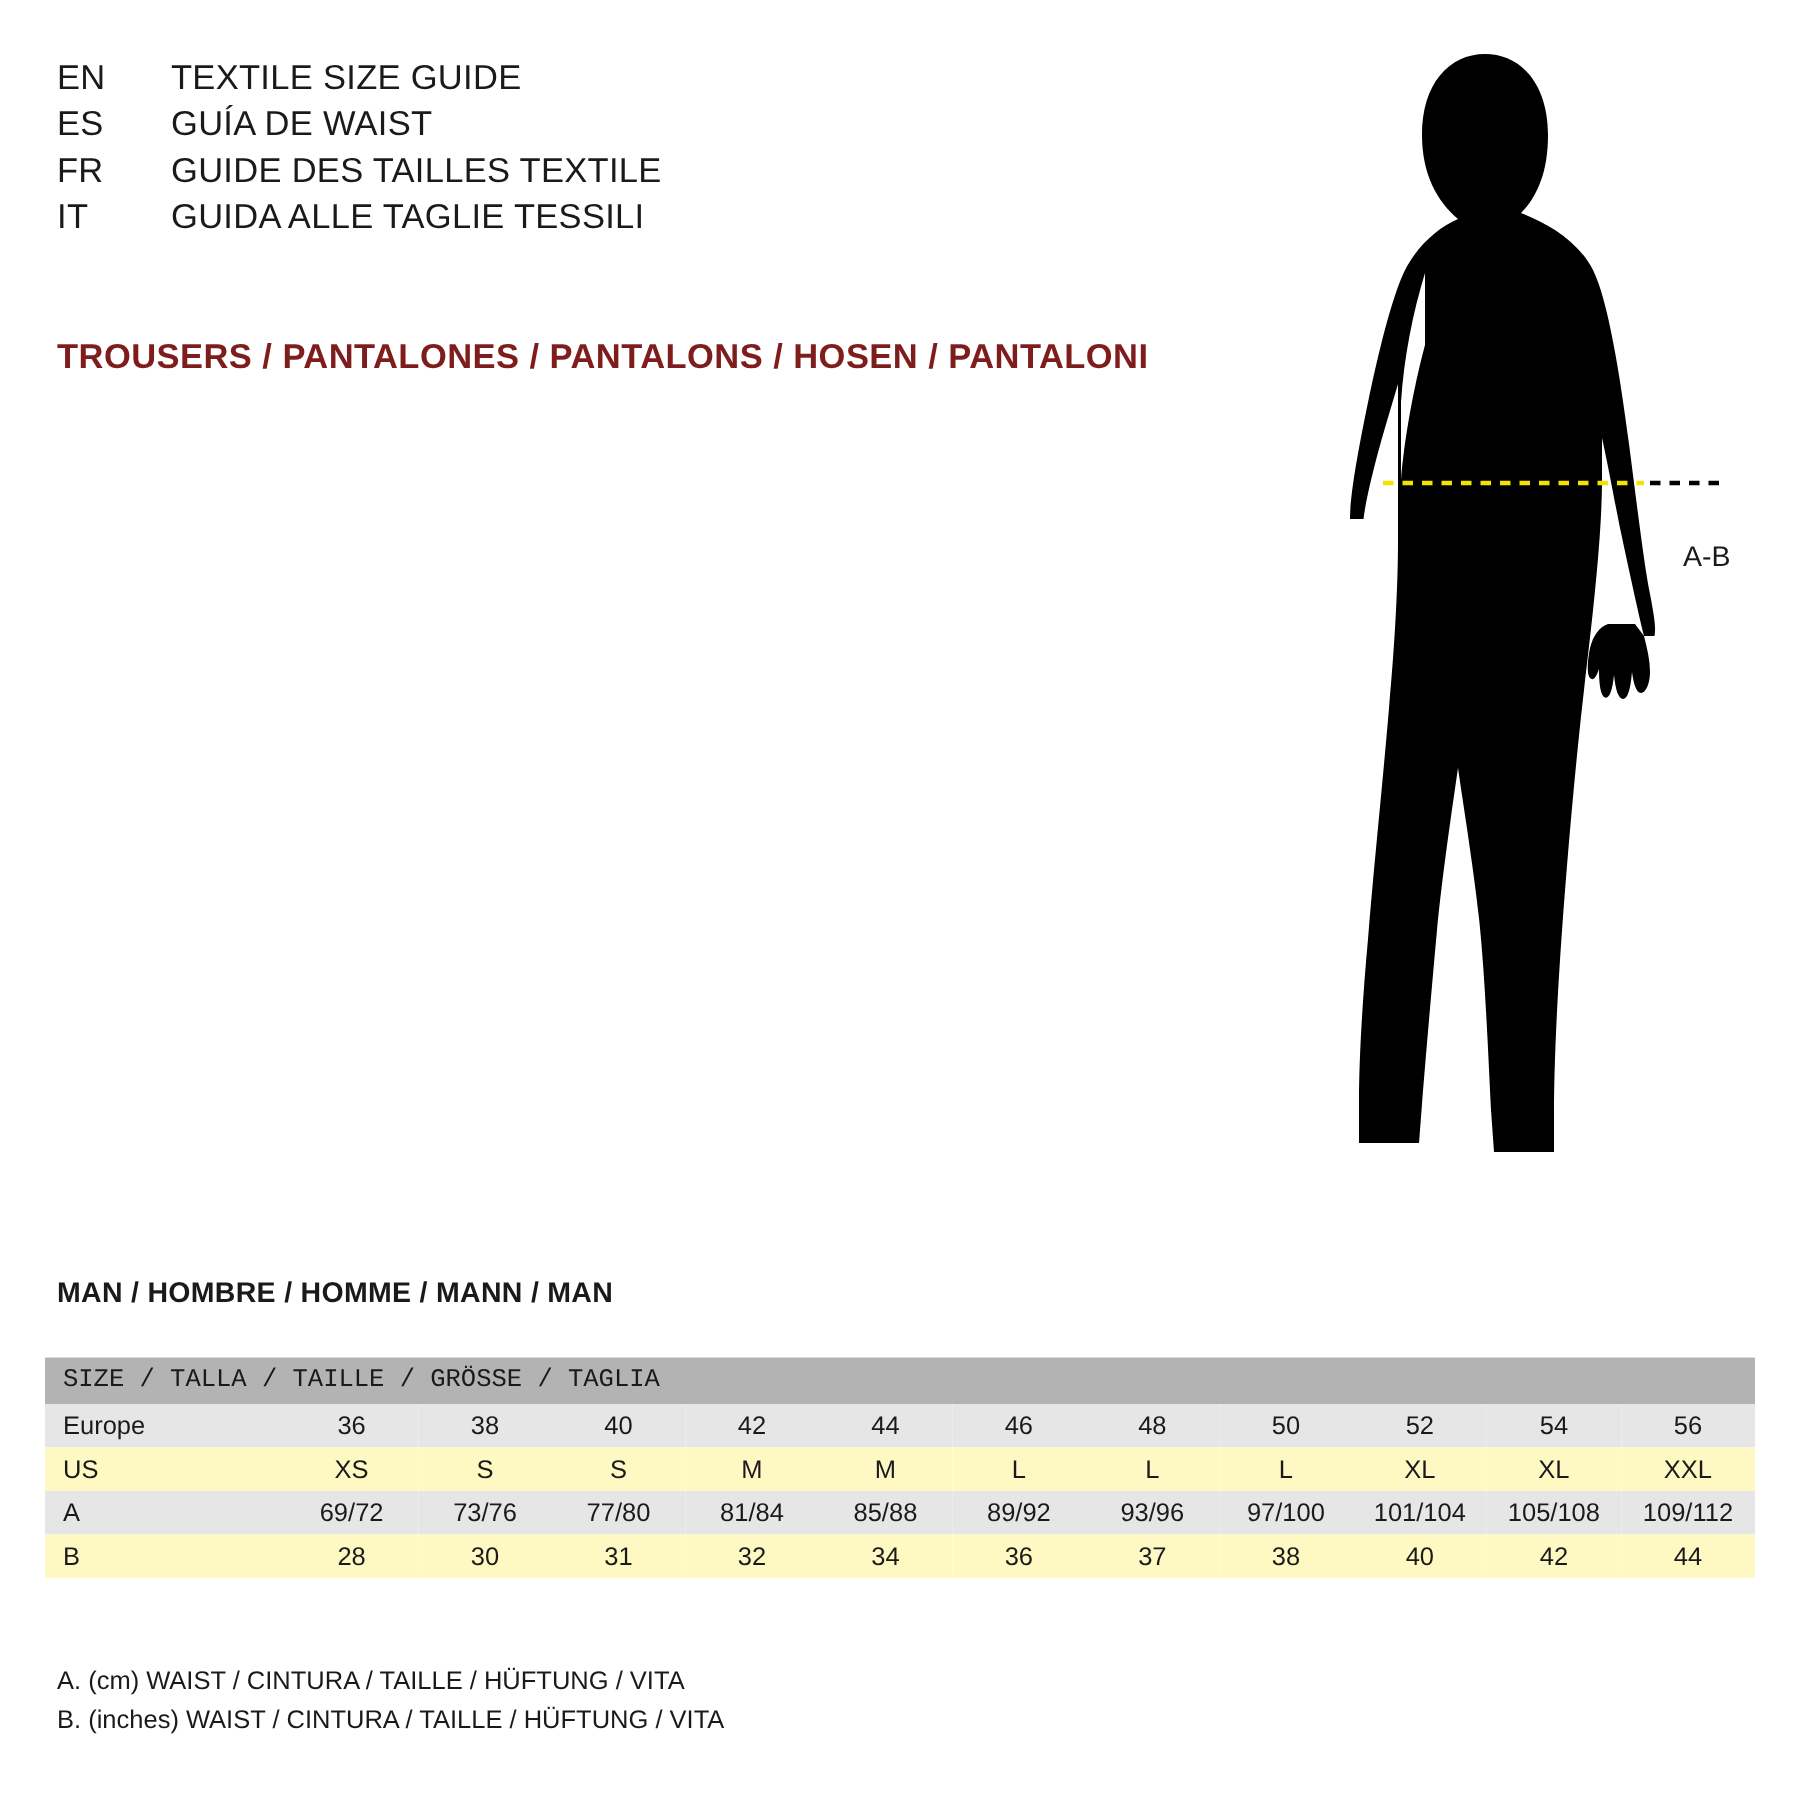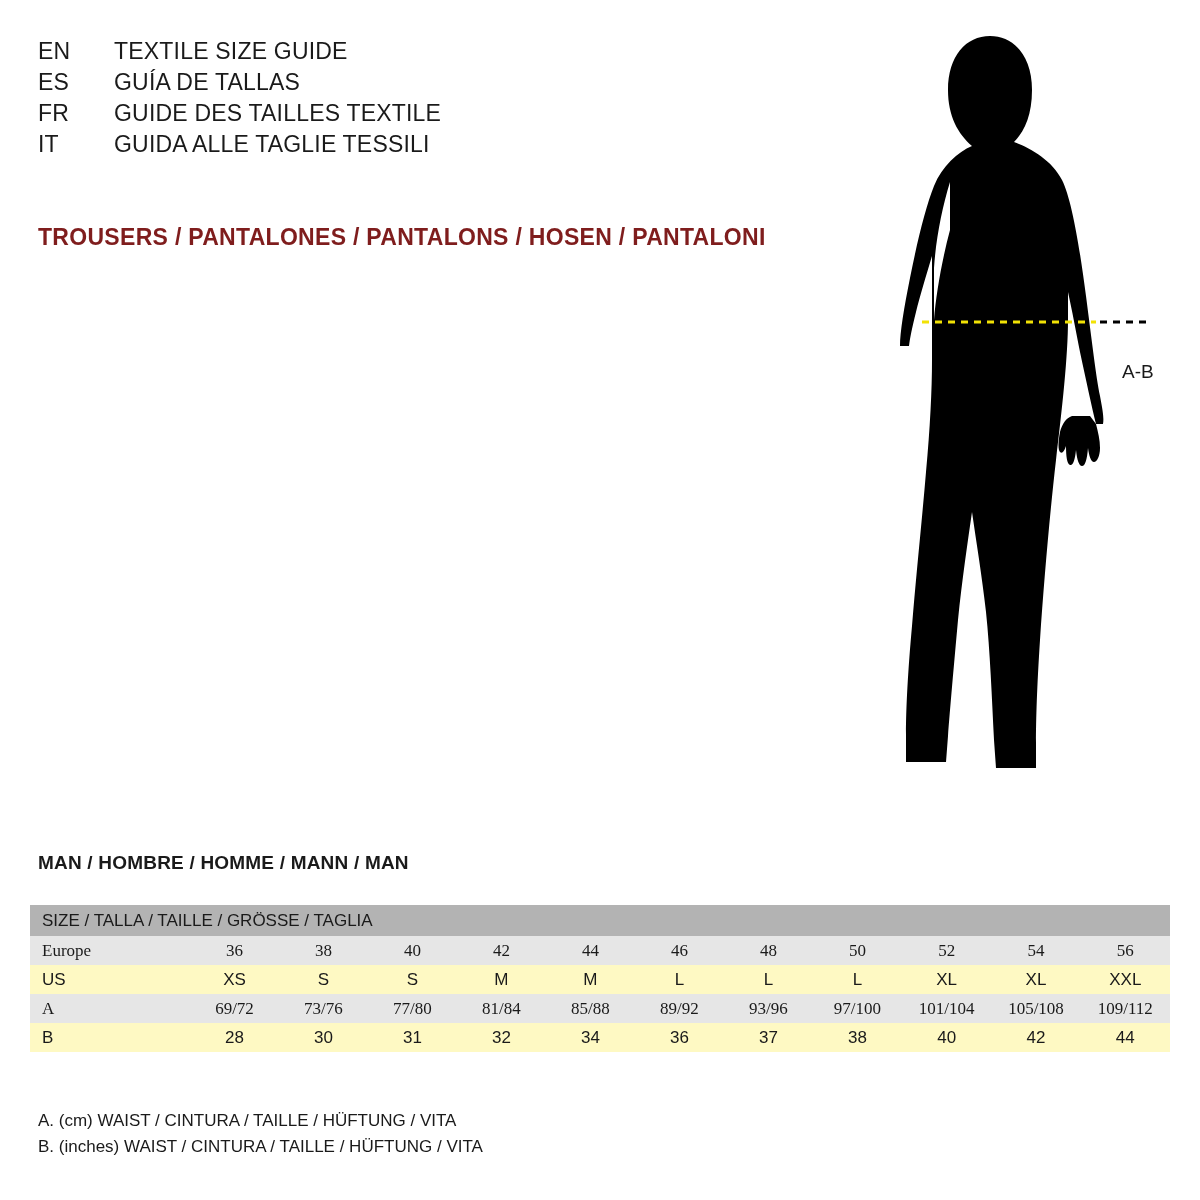--- a/index.html
+++ b/index.html
@@ -94,22 +94,23 @@
     font-weight: normal;
     color: #1a1a1a;
   }
   .size-table thead th {
     background: #b3b3b3;
     text-align: left;
     padding-left: 12px;
     font-size: 17px;
     height: 31px;
     color: #1a1a1a;
-  }
-  .size-table tbody tr.odd  { background: #e6e6e6; font-family: Liberation Serif, serif; }
+    font-family: Liberation Mono, monospace;
+  }
+  .size-table tbody tr.odd  { background: #e6e6e6; }
   .size-table tbody tr.even { background: #fef9c3; }
   .size-table td.rowlabel {
     text-align: left;
     padding-left: 12px;
     width: 150px;
   }
   .size-table td.val {
     text-align: center;
     width: 90px;
   }
@@ -130,21 +131,21 @@
 </head>
 <body>
 
 <div class="lang-list">
   <div class="lang-row">
     <span class="lang-code">EN</span>
     <span class="lang-text">TEXTILE SIZE GUIDE</span>
   </div>
   <div class="lang-row">
     <span class="lang-code">ES</span>
-    <span class="lang-text">GUÍA DE TALLAS</span>
+    <span class="lang-text">GUÍA DE WAIST</span>
   </div>
   <div class="lang-row">
     <span class="lang-code">FR</span>
     <span class="lang-text">GUIDE DES TAILLES TEXTILE</span>
   </div>
   <div class="lang-row">
     <span class="lang-code">IT</span>
     <span class="lang-text">GUIDA ALLE TAGLIE TESSILI</span>
   </div>
 </div>

